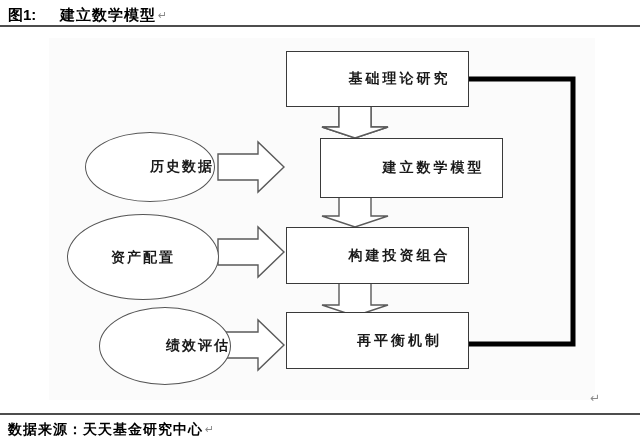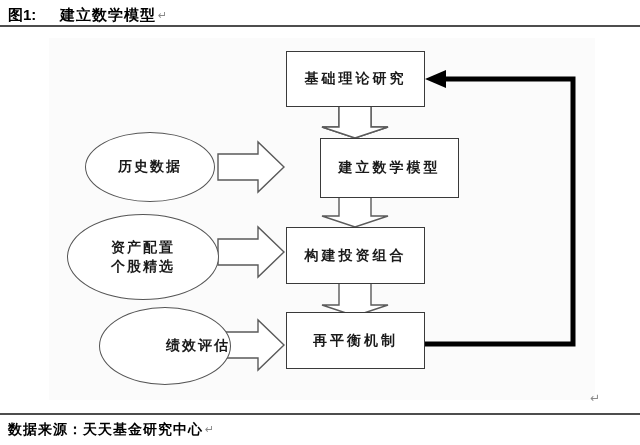--- a/index.html
+++ b/index.html
@@ -16,33 +16,33 @@
   .pilcrow-inline{margin-left:2px;vertical-align:1px;}
   .rule{left:0;width:640px;height:2px;background:#4d4d4d;}
   .rule-top{top:25px;}
   .rule-bottom{top:413px;}
   
   .figure-canvas{left:49px;top:38px;width:546px;height:362px;background:#fbfbfb;}
   
   .flow-box{
     left:286px;width:137px;height:54px;background:#fff;
     border:1px solid #3a3a3a;display:flex;align-items:center;justify-content:center;
-    font-size:14px;font-weight:600;letter-spacing:3px;color:#1a1a1a;z-index:2;
+    font-size:14px;font-weight:600;letter-spacing:3px;color:#1a1a1a;z-index:2;padding-left:44px;
   }
   .box1{top:51px;}
   .box2{top:138px;height:58px;margin-left:34px;}
   .box3{top:227px;height:55px;}
   .box4{top:312px;height:55px;justify-content:center;}
   
   .ellipse{
     background:#fff;border:1px solid #555;border-radius:50%;
     display:flex;flex-direction:column;align-items:center;justify-content:center;
     font-size:14px;font-weight:600;letter-spacing:2px;color:#1a1a1a;z-index:2;text-align:center;
   }
-  .e1{left:85px;top:132px;width:128px;height:68px;}
+  .e1{left:85px;top:132px;width:128px;height:68px;align-items:flex-end;}
   .e2{left:67px;top:214px;width:150px;height:84px;line-height:19px;}
   .e3{left:99px;top:307px;width:130px;height:76px;align-items:flex-end;}
   .arrows-layer{left:0;top:0;width:640px;height:445px;z-index:1;}
   .figure-pilcrow{left:590px;top:391px;font-size:12px;}
   
   .source-note{left:8px;top:421px;font-size:14px;font-weight:bold;color:#000;letter-spacing:1px;}
 </style>
 </head>
 <body>
 
@@ -80,21 +80,20 @@
 </div>
 <div class="abs flow-box box4">
   <span>再平衡机制</span>
 </div>
 
 <div class="abs ellipse e1">
   <span>历史数据</span>
 </div>
 <div class="abs ellipse e2">
   <span>资产配置</span>
-  <span>个股精选</span>
 </div>
 <div class="abs ellipse e3">
   <span>绩效评估</span>
 </div>
 
 <div class="abs pilcrow figure-pilcrow">↵</div>
 
 <div class="abs rule rule-bottom"></div>
 <div class="abs source-note">
   <span>数据来源：天天基金研究中心</span><span class="pilcrow pilcrow-inline">↵</span>

